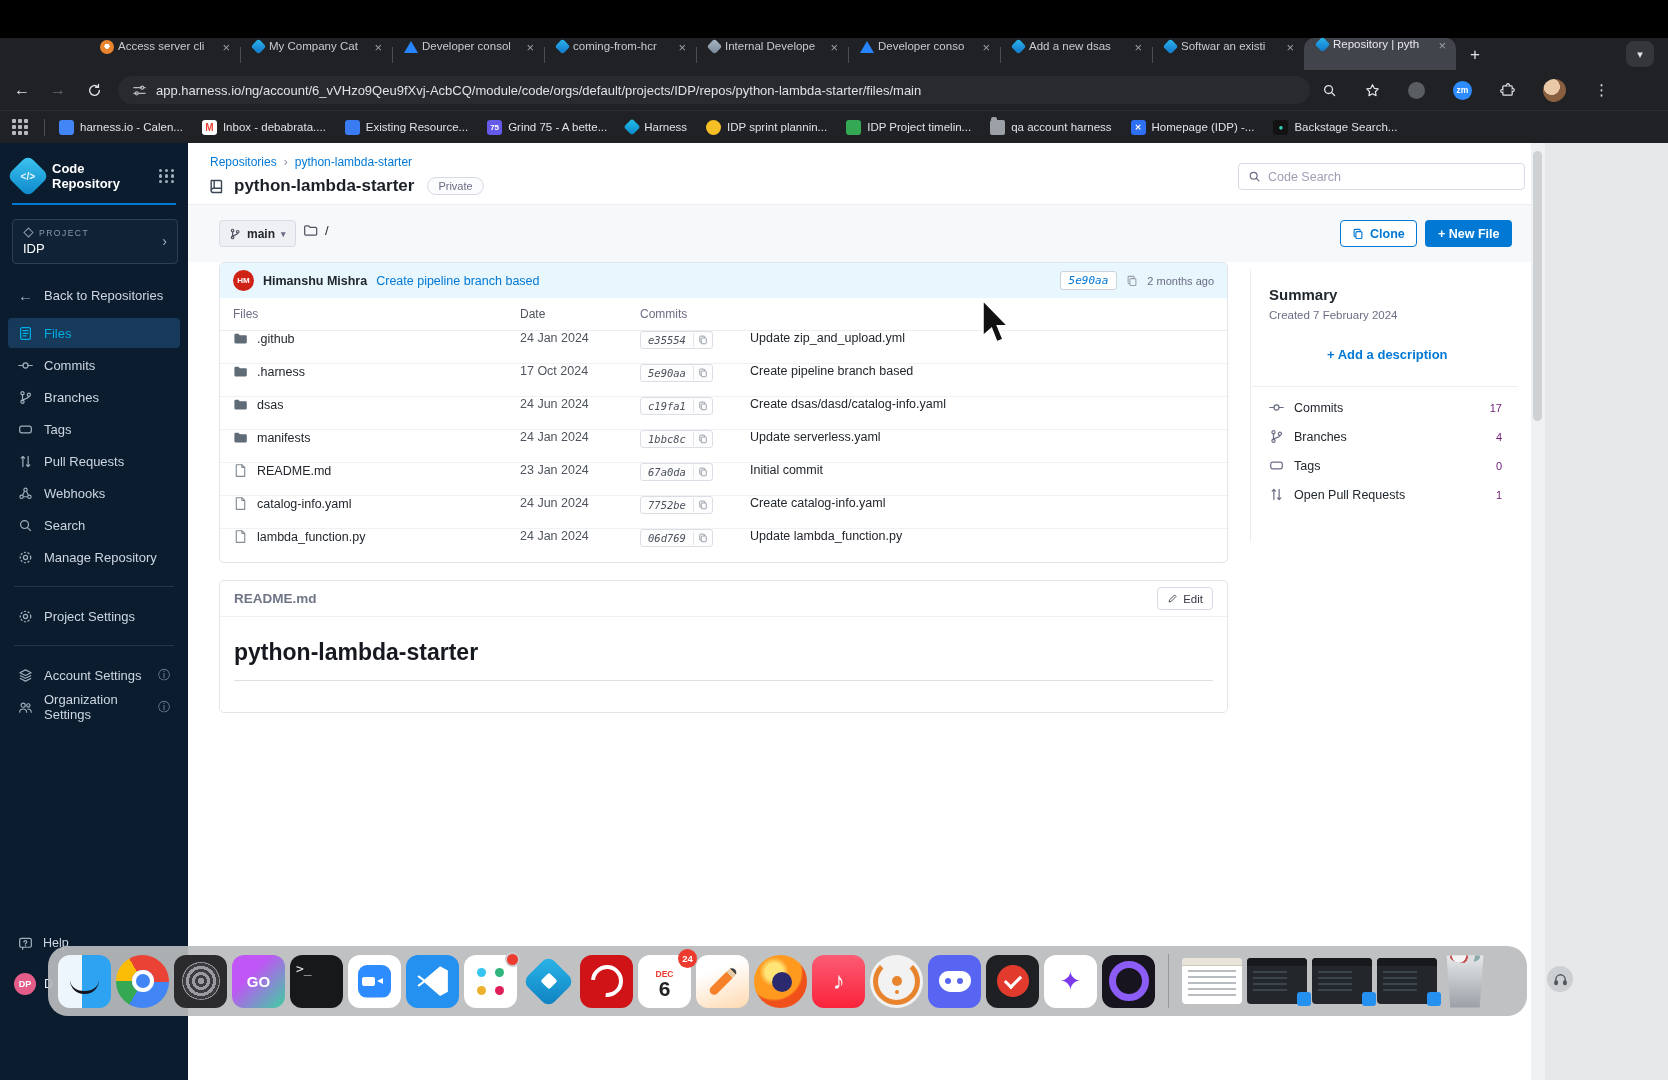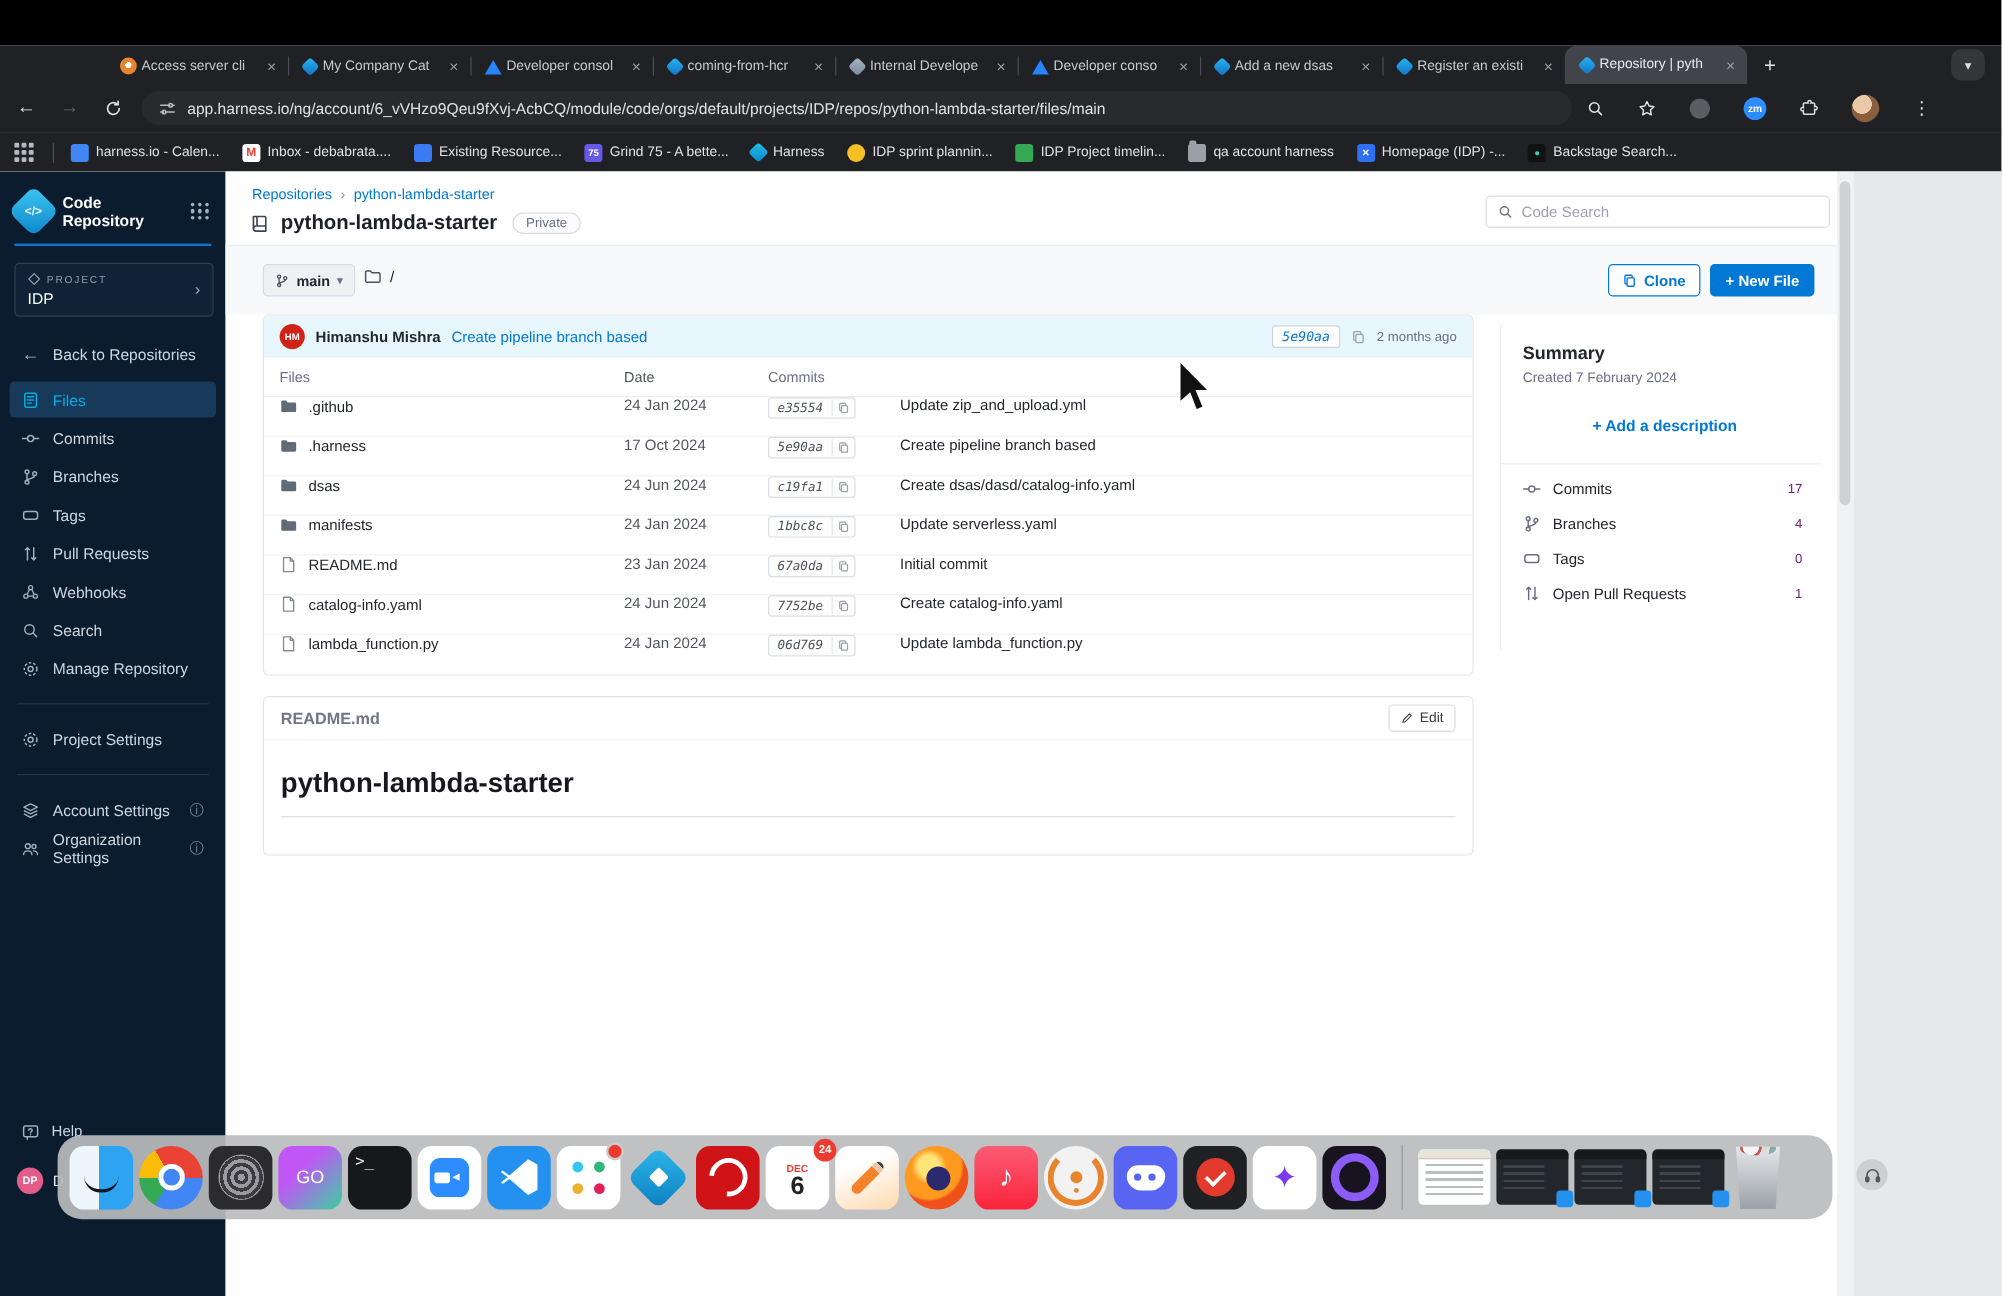--- a/index.html
+++ b/index.html
@@ -3,21 +3,21 @@
 <meta charset="utf-8">
 <style>
   *{margin:0;padding:0;box-sizing:border-box}
   html,body{width:1668px;height:1080px;overflow:hidden;font-family:"Liberation Sans",sans-serif;background:#e9eaeb}
   .screen{position:relative;width:1668px;height:1080px}
 
   
   .top-black{position:absolute;left:0;top:0;width:1668px;height:38px;background:#000}
   .tabbar{position:absolute;left:0;top:38px;width:1668px;height:32px;background:#202124;display:flex;align-items:flex-end}
   .tabs{display:flex;align-items:flex-end;height:32px;margin-left:88px}
-  .tab{width:152px;height:30px;display:flex;align-items:center;gap:4px;padding:0 8px 0 12px;color:#c7cacd;font-size:11.5px;position:relative}
+  .tab{width:152px;height:30px;display:flex;align-items:flex-start;gap:4px;padding:0 8px 0 12px;color:#c7cacd;font-size:11.5px;position:relative}
   .tab:not(.active)+.tab:not(.active)::before{content:"";position:absolute;left:0;top:7px;height:16px;width:1px;background:#4a4d51}
   .tab.active{background:#41444a;border-radius:10px 10px 0 0;color:#e8eaed;height:32px}
   .tlabel{flex:1;white-space:nowrap;overflow:hidden}
   .tclose{color:#9aa0a6;font-size:13px;cursor:default;padding:0 2px}
   .fav{width:14px;height:14px;flex:none;position:relative}
   .f-vpn{background:radial-gradient(circle at 50% 45%,#fff 0 24%,#e8842e 26% 100%);border-radius:50%}
   .f-dia{background:linear-gradient(135deg,#29b6f0,#1272c4);transform:rotate(45deg);border-radius:3px;width:11px;height:11px;margin:1px}
   .f-dia.gray{background:linear-gradient(135deg,#aab6c2,#77879a)}
   .f-atl{width:0;height:0;border-left:7px solid transparent;border-right:7px solid transparent;border-bottom:12px solid #2684ff;margin-top:1px}
   .newtab{width:26px;height:26px;margin:0 0 2px 6px;display:flex;align-items:center;justify-content:center;color:#dfe1e5;font-size:17px;border-radius:50%}
@@ -134,21 +134,21 @@
 
   
   .dock{position:absolute;left:48px;top:946px;width:1479px;height:70px;background:rgba(186,188,190,.92);border-radius:20px;display:flex;align-items:center;padding:0 10px;gap:5px;z-index:50}
   .dk{width:53px;height:53px;border-radius:12px;flex:none;position:relative;display:flex;align-items:center;justify-content:center}
   .d-finder{background:linear-gradient(90deg,#eef6fd 0 46%,#2ea3f2 46%);overflow:hidden}
   .d-finder::after{content:"";position:absolute;left:12px;bottom:14px;width:29px;height:13px;border-bottom:3px solid #14141c;border-radius:0 0 14px 14px}
   .d-chrome{background:conic-gradient(from -30deg,#ea4335 0 120deg,#4285f4 0 240deg,#34a853 0 300deg,#fbbc05 0 360deg);border-radius:50%}
   .d-chrome::after{content:"";position:absolute;width:22px;height:22px;border-radius:50%;background:#fff;box-shadow:inset 0 0 0 4px #fff, inset 0 0 0 14px #4285f4}
   .d-settings{background:#2b2b2e;border-radius:12px}
   .d-settings::after{content:"";width:38px;height:38px;border-radius:50%;background:repeating-radial-gradient(circle,#9a9aa0 0 3px,#3c3c40 3px 6px)}
-  .d-goland{background:linear-gradient(135deg,#c056f5 0 35%,#3bd0a0 100%);color:#fff;font-weight:normal;font-size:15px;border-radius:12px}
+  .d-goland{background:linear-gradient(135deg,#c056f5 0 35%,#3bd0a0 100%);color:#fff;font-weight:bold;font-size:15px;border-radius:12px}
   .d-term{background:#17181a;color:#e8e8e8;font-family:"DejaVu Sans Mono",monospace;font-size:13px;border-radius:12px;align-items:flex-start;justify-content:flex-start;padding:6px}
   .d-zoom{background:#fff}
   .d-zoom::after{content:"";width:33px;height:33px;border-radius:9px;background:#2d8cff;clip-path:polygon(0 0,100% 0,100% 100%,0 100%)}
   .d-zoom i{position:absolute;z-index:1;width:13px;height:9px;background:#fff;border-radius:2px;left:14px;top:22px}
   .d-zoom b{position:absolute;z-index:1;left:29px;top:23px;width:0;height:0;border-top:3.5px solid transparent;border-bottom:3.5px solid transparent;border-right:6px solid #fff}
   .d-vscode{background:#2491f1;border-radius:12px}
   .d-slack{background:#fff}
   .pin{position:absolute;width:9px;height:9px;border-radius:50%}
   .d-slack .p1{background:#36c5f0;left:13px;top:13px}.d-slack .p2{background:#2eb67d;right:13px;top:13px}
   .d-slack .p3{background:#ecb22e;left:13px;bottom:13px}.d-slack .p4{background:#e01e5a;right:13px;bottom:13px}
@@ -230,21 +230,21 @@
           <span class="tlabel">Developer conso</span>
           <span class="tclose">×</span>
         </div>
       <div class="tab">
           <span class="fav f-dia"></span>
           <span class="tlabel">Add a new dsas</span>
           <span class="tclose">×</span>
         </div>
       <div class="tab">
           <span class="fav f-dia"></span>
-          <span class="tlabel">Register an existi</span>
+          <span class="tlabel">Softwar an existi</span>
           <span class="tclose">×</span>
         </div>
       <div class="tab active">
           <span class="fav f-dia"></span>
           <span class="tlabel">Repository | pyth</span>
           <span class="tclose">×</span>
         </div>
       <div class="newtab">+</div>
     </div>
     <div class="tabsearch">▾</div>

